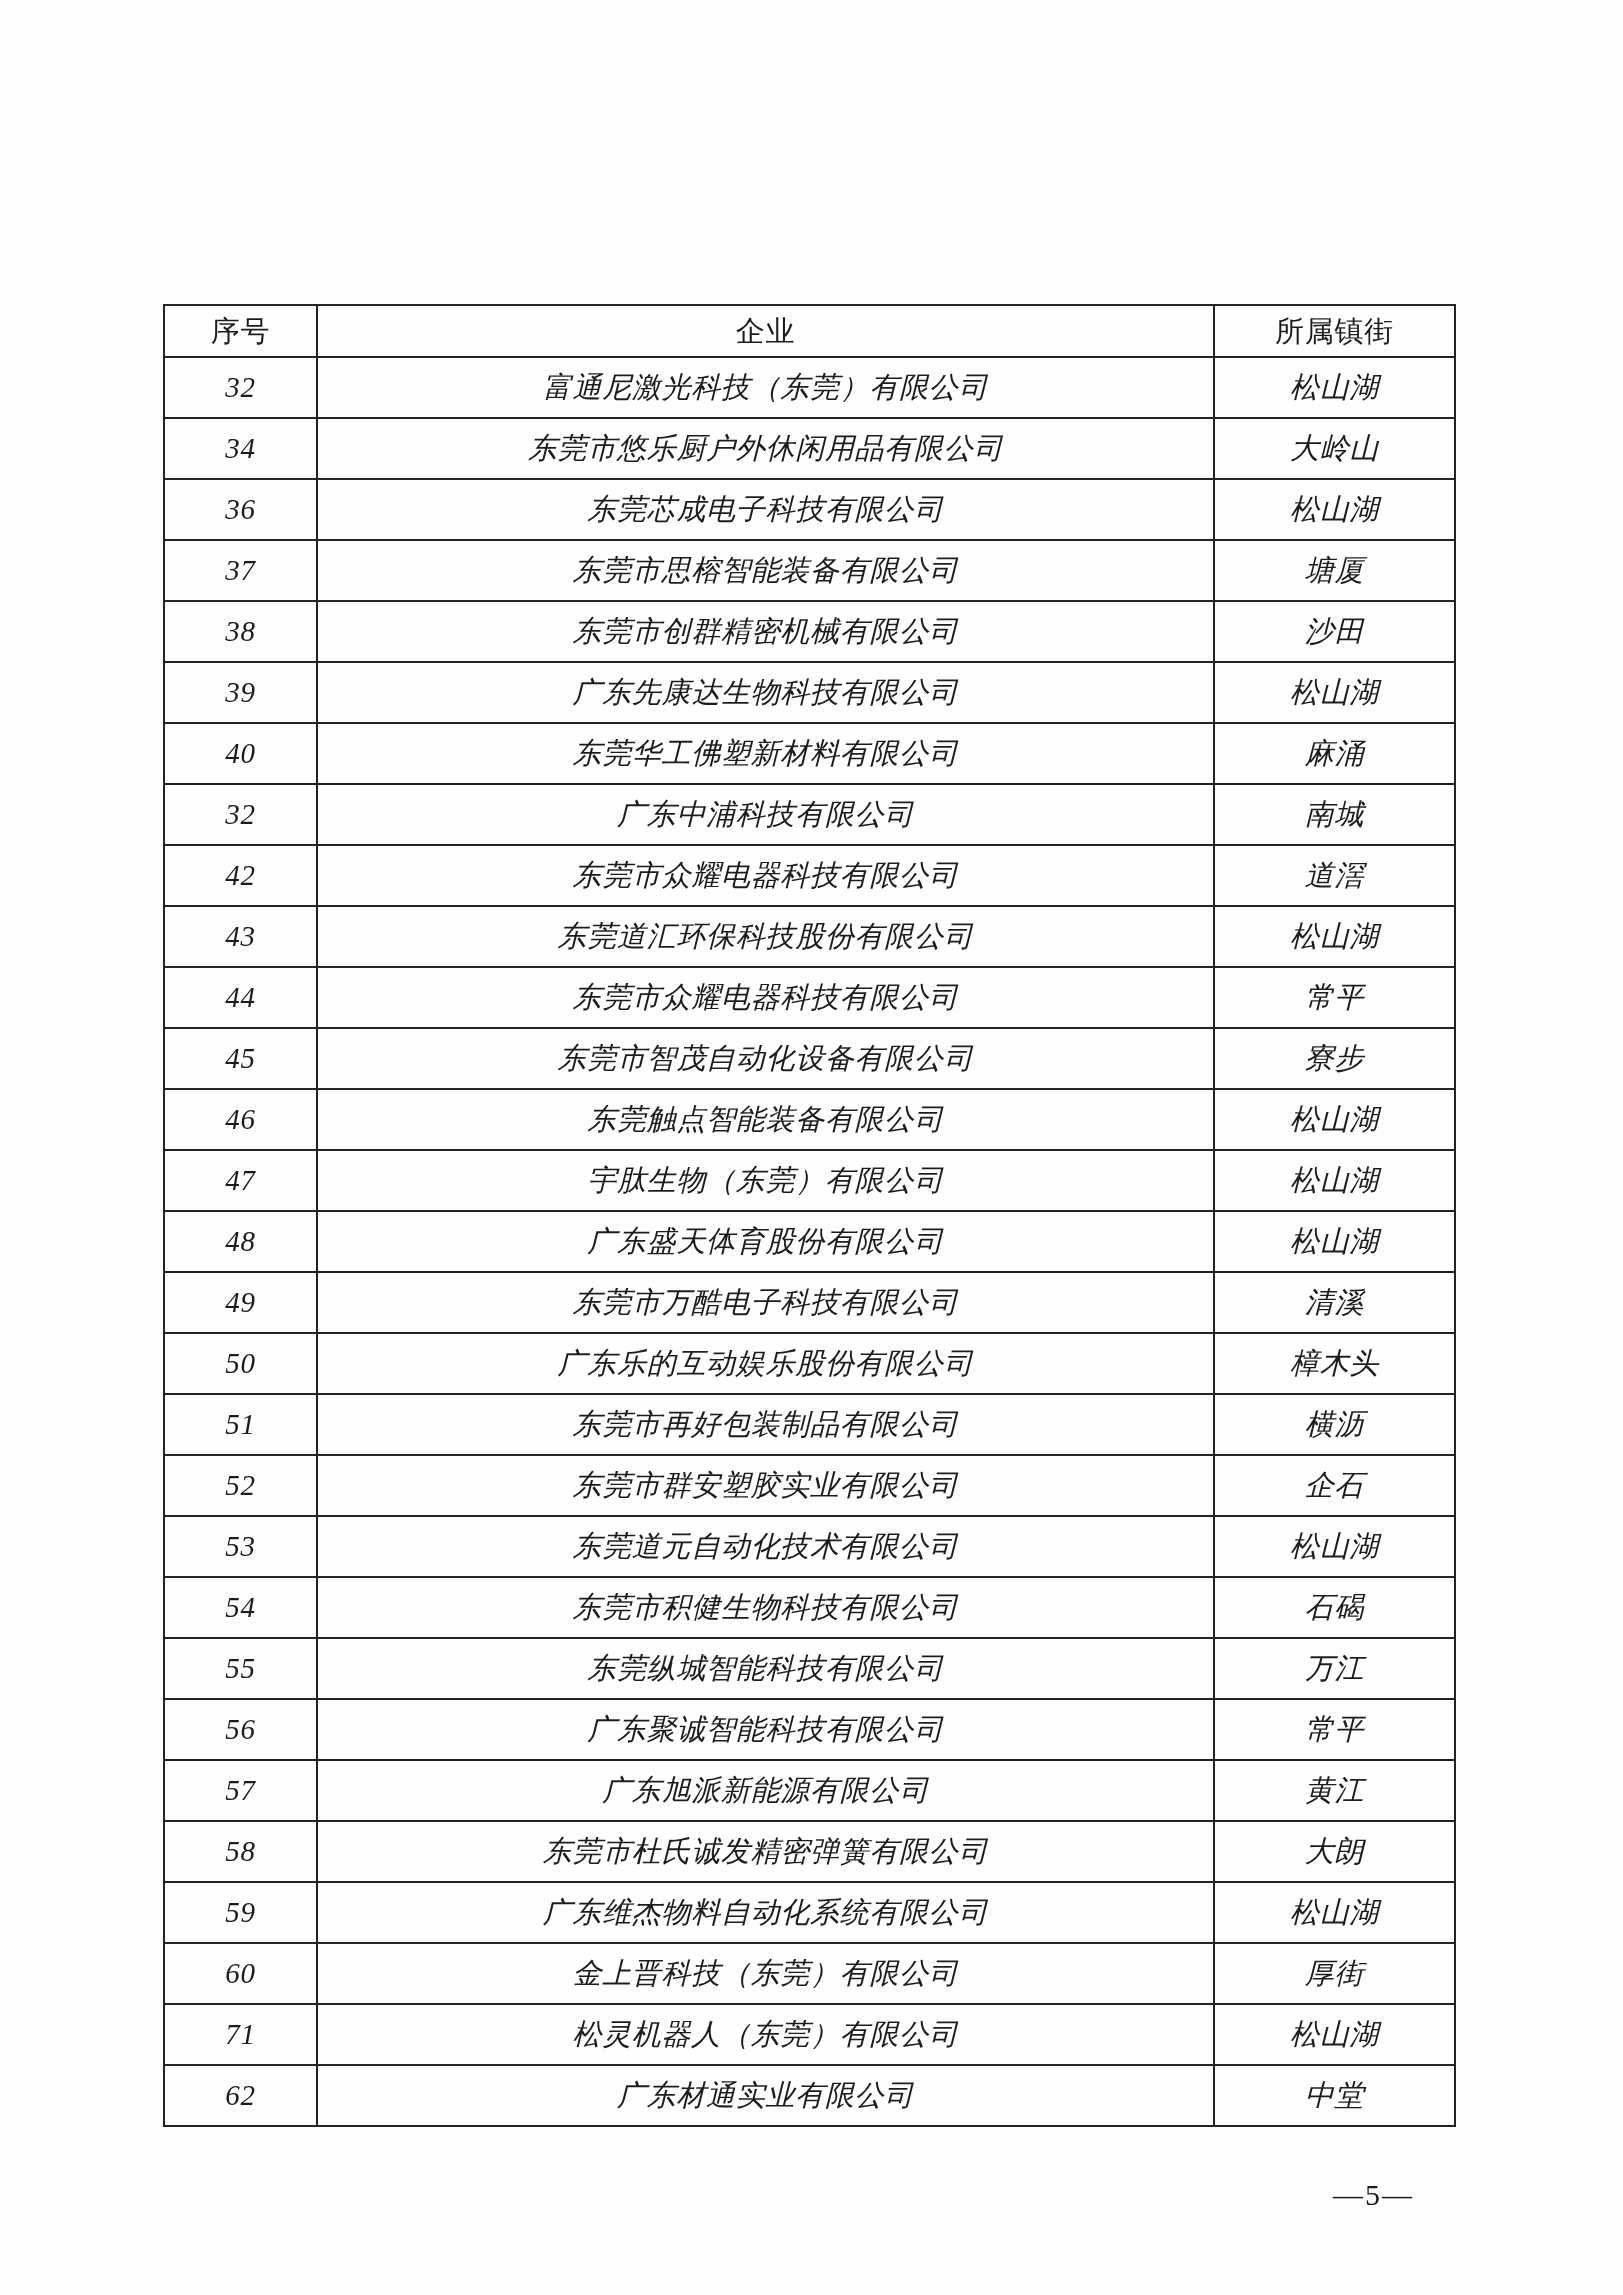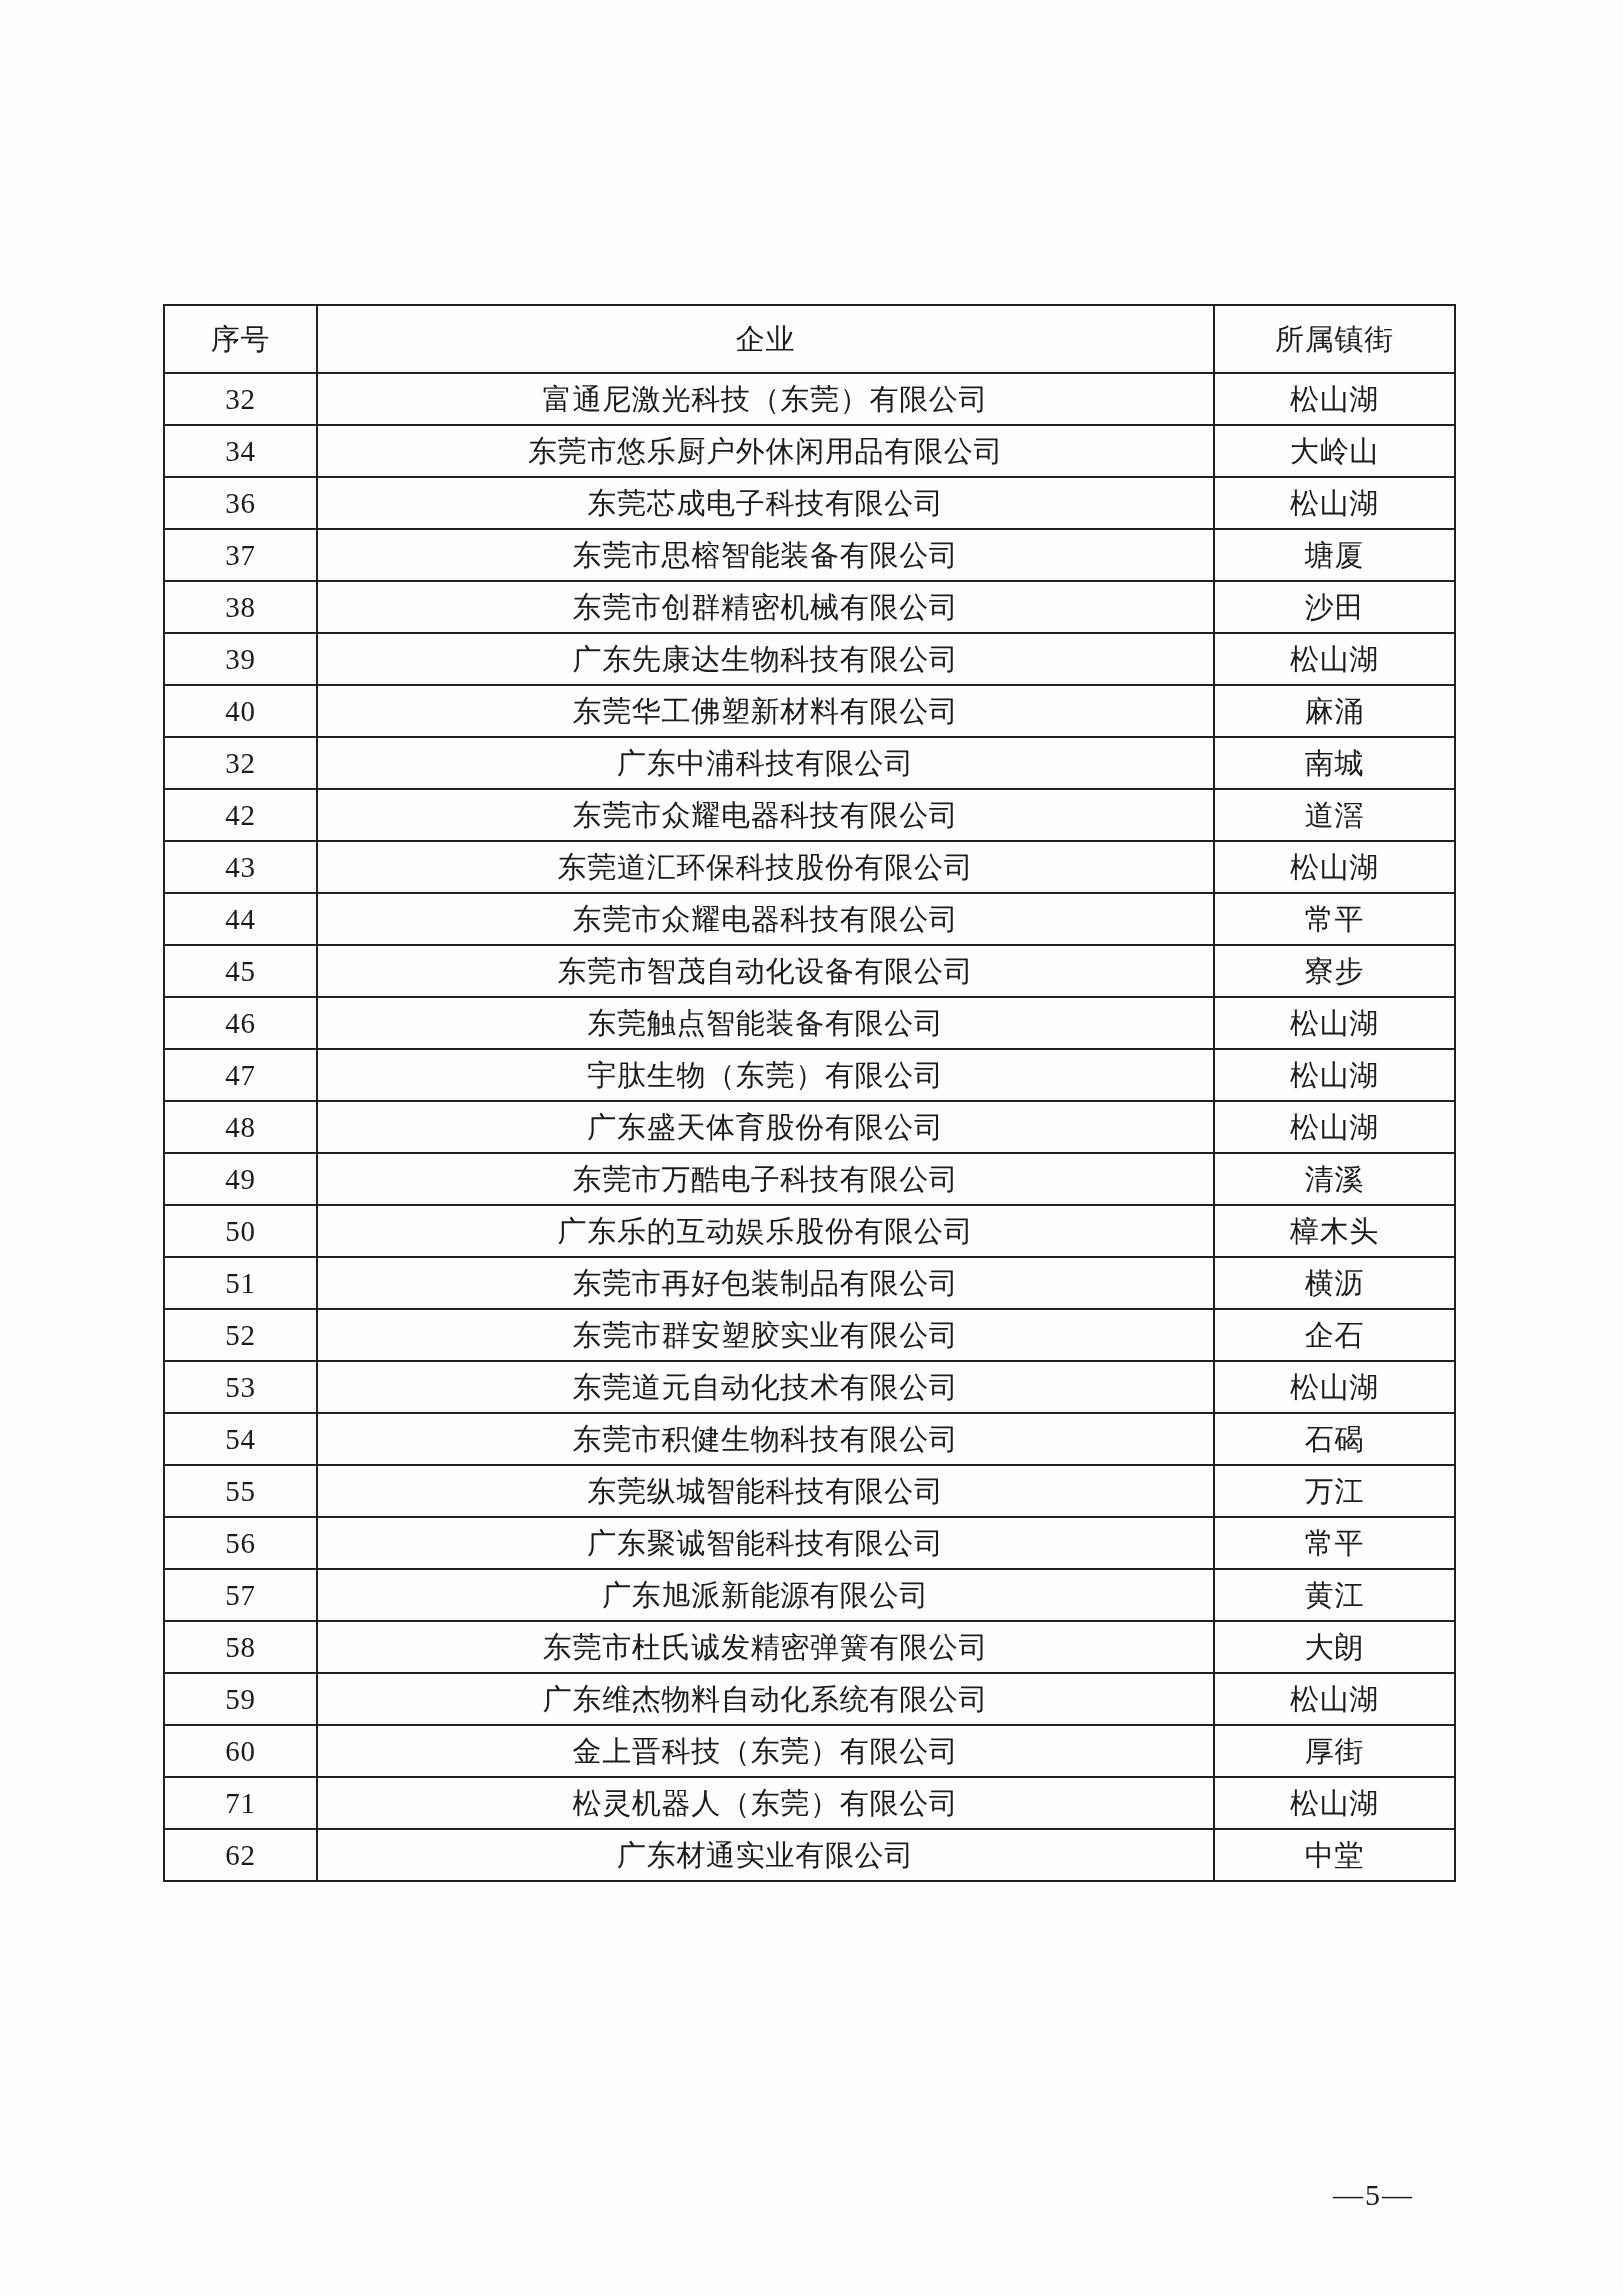--- a/index.html
+++ b/index.html
@@ -36,22 +36,22 @@
     border-top-width: 2.6px;
     border-bottom-width: 2.6px;
     text-align: center;
     vertical-align: middle;
     font-size: 29px;
     font-weight: normal;
     padding: 0;
     line-height: 1.2;
     letter-spacing: 0.7px;
   }
-  .company-table thead tr { height: 68px; margin-left: 40px; }
-  .company-table tbody tr { height: 52px; }
+  .company-table thead tr { height: 52px; margin-left: 40px; }
+  .company-table tbody tr { height: 61px; font-style: italic; }
   .page-number {
     position: absolute;
     left: 1333px;
     top: 2178px;
     font-size: 30px;
     letter-spacing: 2px;
     color: #1c1c1c;
     white-space: nowrap;
   }
 </style>

